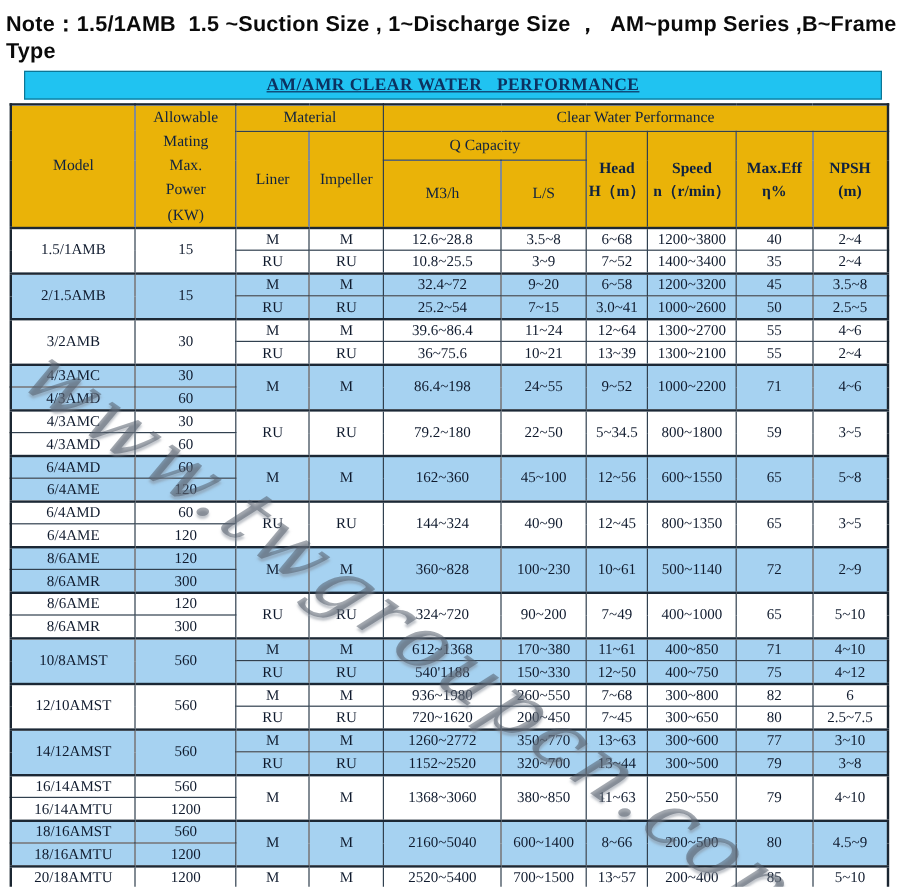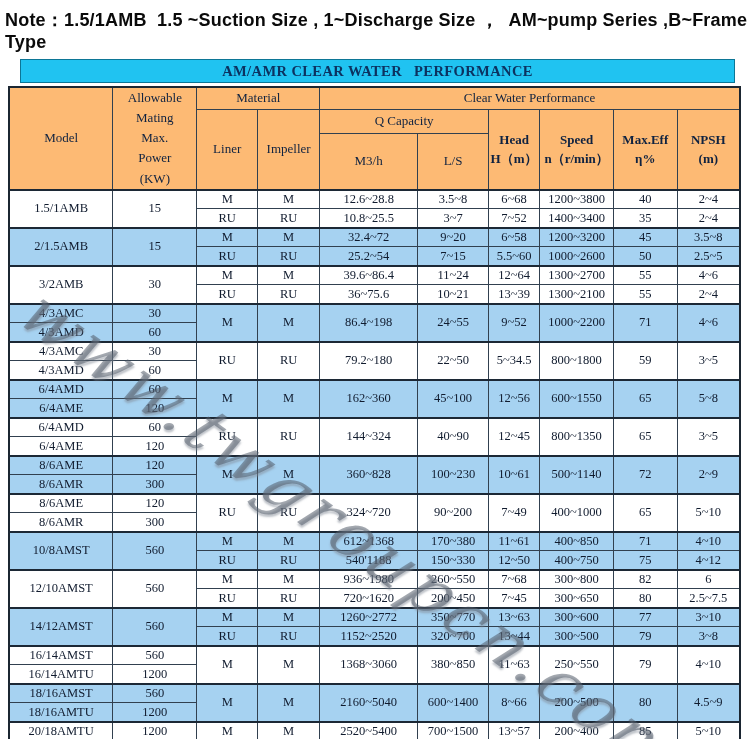--- a/index.html
+++ b/index.html
@@ -26,41 +26,42 @@
     background:#20c3f1;
     border:1px solid #0c7696;
     display:flex;align-items:center;justify-content:center;
   }
   .banner span{
     font-weight:bold;
     font-size:14.5px;
     color:#0c3260;
     white-space:pre;
     letter-spacing:0.4px;
+    text-decoration:underline;
   }
   .table-wrap{
     position:relative;
     margin:0 9px 0 8px;
   }
   table{
     width:733px;
     border-collapse:collapse;
     table-layout:fixed;
     border:2px solid #1b2631;
   }
   th,td{
     border:1px solid #31404f;
     text-align:center;
     vertical-align:middle;
     font-size:12.5px;
     padding:0 1px;
     overflow:hidden;
   }
   thead th{
-    background:#fdba74;
+    background:#eab308;
     font-weight:normal;
     color:#0f2240;
     font-size:13px;
   }
   .multi{white-space:pre-line;line-height:1.5;font-weight:bold;}
   .power-hdr{white-space:pre-line;line-height:1.55;}
   tr.hr1{height:22px;}
   tr.hr2{height:24px;}
   tr.hr3{height:56px;}
   tbody tr{height:19px;line-height:1;}
@@ -144,21 +145,21 @@
           <td>3.5~8</td>
           <td>6~68</td>
           <td>1200~3800</td>
           <td>40</td>
           <td>2~4</td>
         </tr>
         <tr>
           <td>RU</td>
           <td>RU</td>
           <td>10.8~25.5</td>
-          <td>3~7</td>
+          <td>3~9</td>
           <td>7~52</td>
           <td>1400~3400</td>
           <td>35</td>
           <td>2~4</td>
         </tr>
         <tr class="shade gs">
           <td rowspan="2">2/1.5AMB</td>
           <td rowspan="2">15</td>
           <td>M</td>
           <td>M</td>
@@ -167,21 +168,21 @@
           <td>6~58</td>
           <td>1200~3200</td>
           <td>45</td>
           <td>3.5~8</td>
         </tr>
         <tr class="shade">
           <td>RU</td>
           <td>RU</td>
           <td>25.2~54</td>
           <td>7~15</td>
-          <td>5.5~60</td>
+          <td>3.0~41</td>
           <td>1000~2600</td>
           <td>50</td>
           <td>2.5~5</td>
         </tr>
         <tr class="gs">
           <td rowspan="2">3/2AMB</td>
           <td rowspan="2">30</td>
           <td>M</td>
           <td>M</td>
           <td>39.6~86.4</td>

